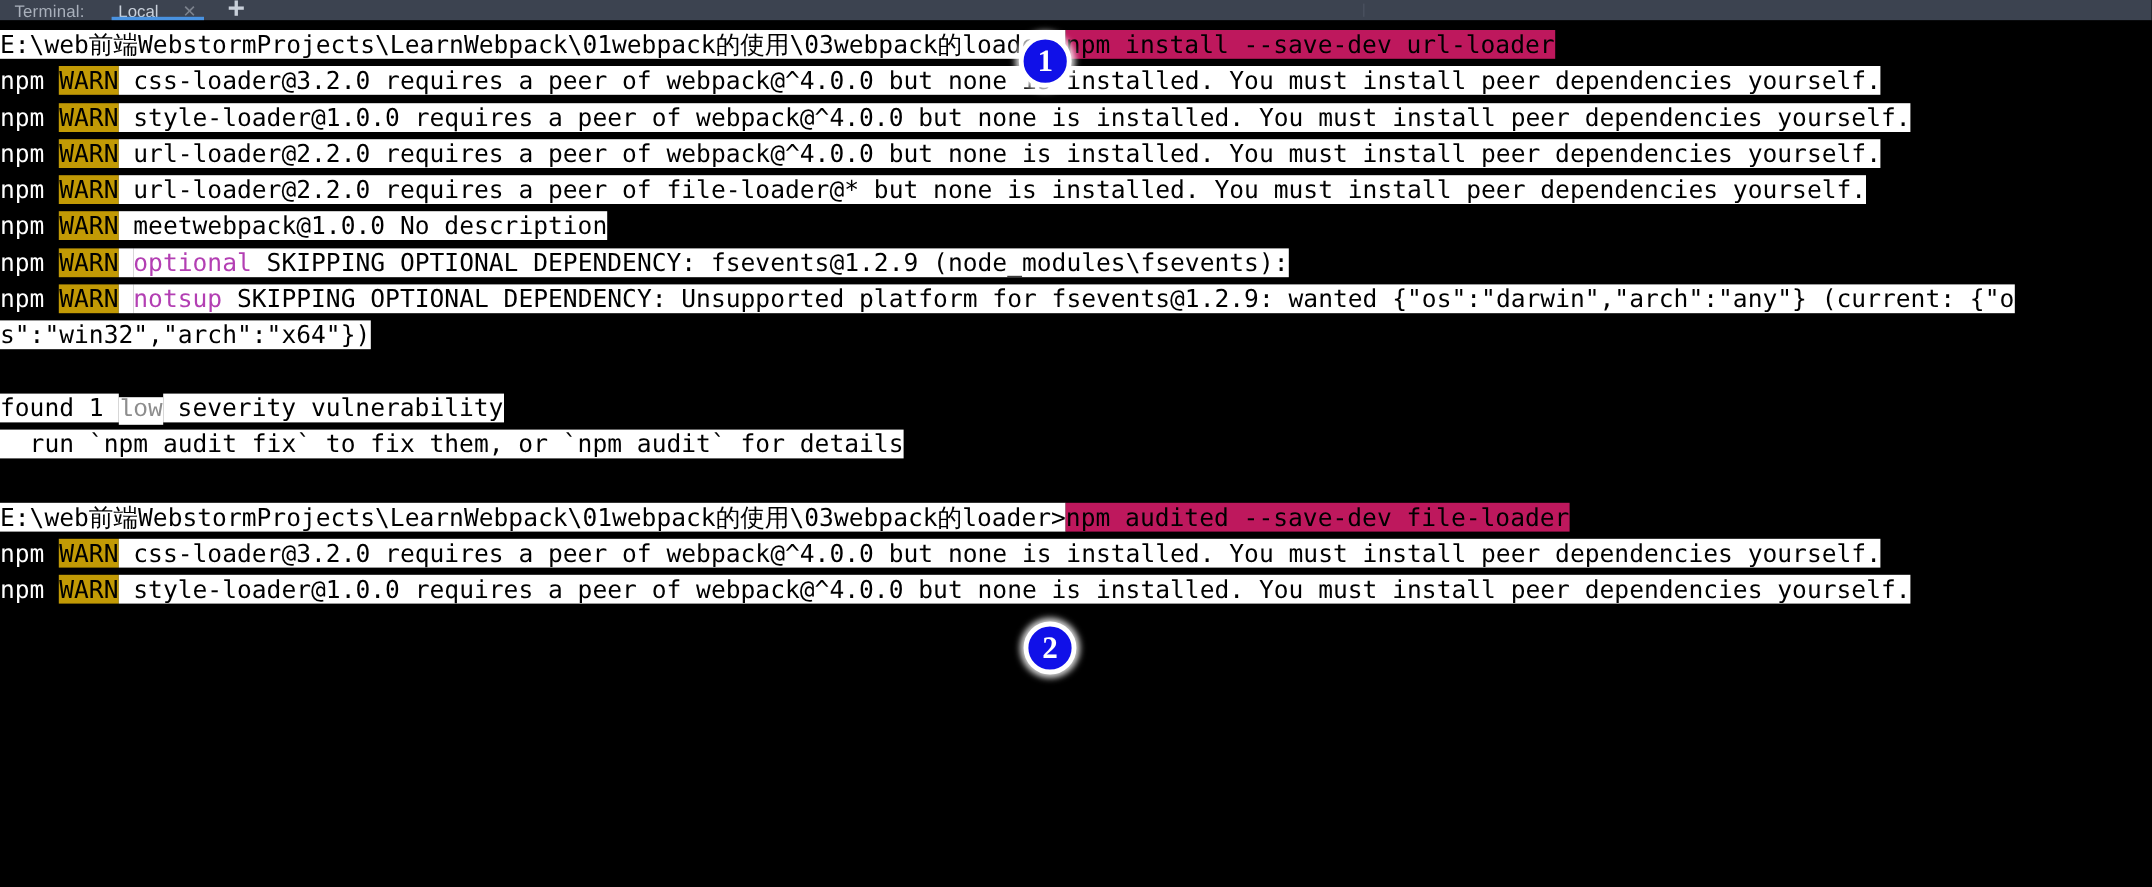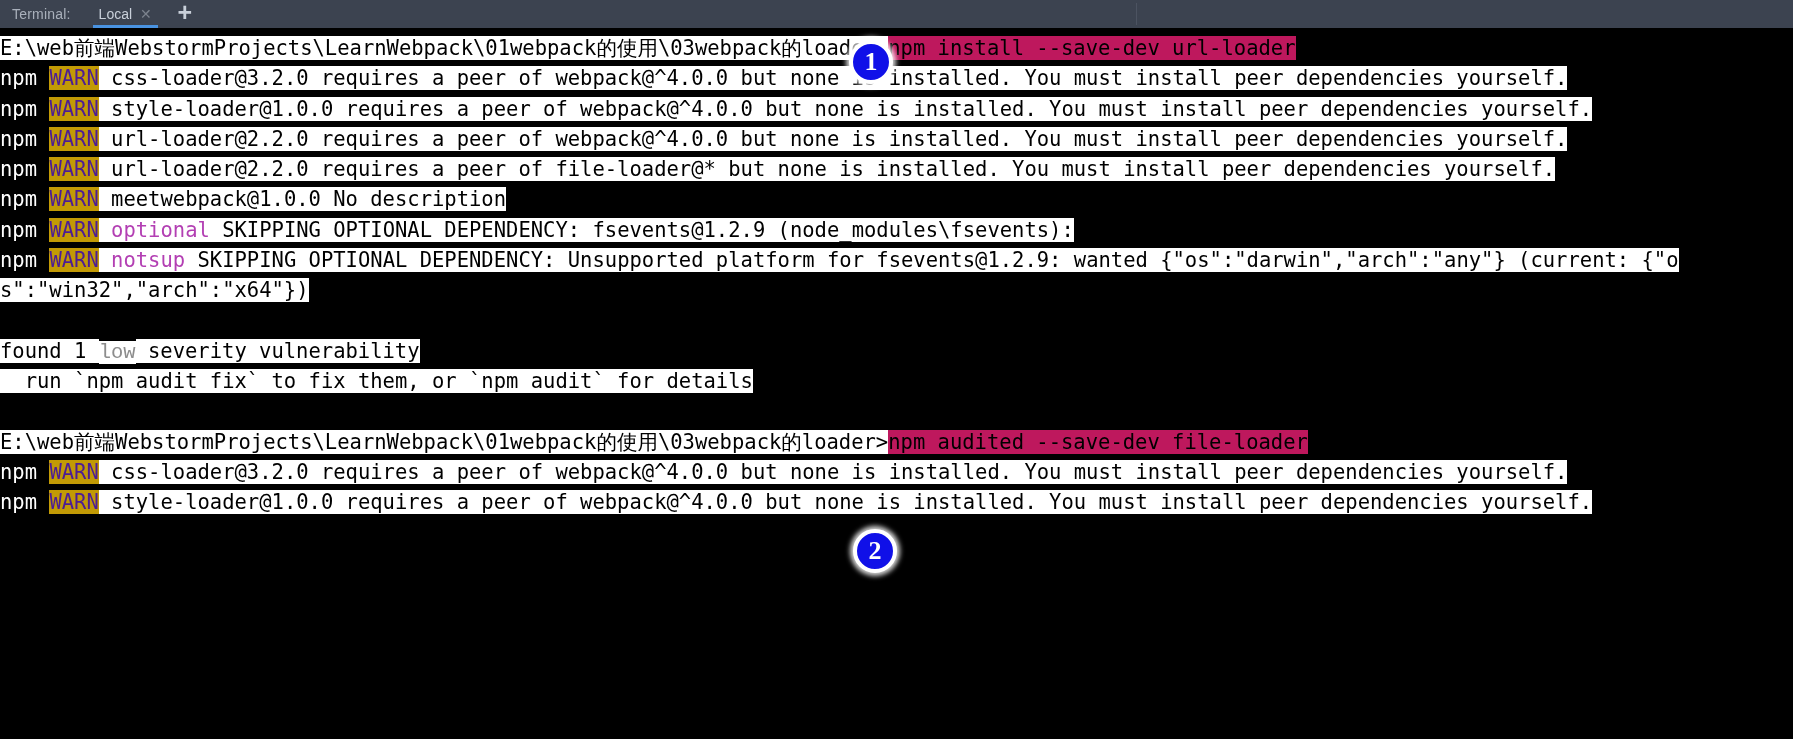--- a/index.html
+++ b/index.html
@@ -10,40 +10,40 @@
   }
   body {
     width: 1793px;
     height: 739px;
     overflow: hidden;
     font-family: "DejaVu Sans Mono", "Liberation Mono", monospace;
   }
 
   
   #tabbar {
-    height: 28px;
+    height: 17px;
     background: #3c4350;
     display: flex;
     align-items: stretch;
     position: relative;
     box-sizing: border-box;
   }
   .tb-label {
     display: flex;
     align-items: center;
     padding: 0 14px 0 12px;
     color: #a9b0bb;
     font-family: "Liberation Sans", sans-serif;
     font-size: 14px;
     letter-spacing: .2px;
   }
   .tb-tab {
     display: flex;
     align-items: center;
-    gap: 8px;
+    gap: 20px;
     padding: 0 14px;
     position: relative;
     color: #c9d0da;
     font-family: "Liberation Sans", sans-serif;
     font-size: 14px;
     cursor: default;
   }
   .tb-tab.active::after {
     content: "";
     position: absolute;
@@ -94,21 +94,21 @@
     white-space: pre;
     font-size: 20.5px;
     color: #ffffff;
     letter-spacing: 0px;
   }
   .line.blank { color: transparent; }
 
   
   .r       { background: #ffffff; color: #000000; }   
   .r-plain { background: #000000; color: #ffffff; }   
-  .r-warn  { background: #c29a05; color: #4c1d95; text-align: right; }   
+  .r-warn  { background: #c29a05; color: #000000; text-align: right; }   
   .r-mag   { background: #ffffff; color: #b33fb3; }   
   .r-gray  { background: #ffffff; color: #8d8d8d; font-family: Liberation Mono, monospace; }   
   .r-cmd   { background: #be185d; color: #000000; }   
 
   
   .badge {
     position: absolute;
     width: 44px;
     height: 44px;
     border-radius: 50%;

